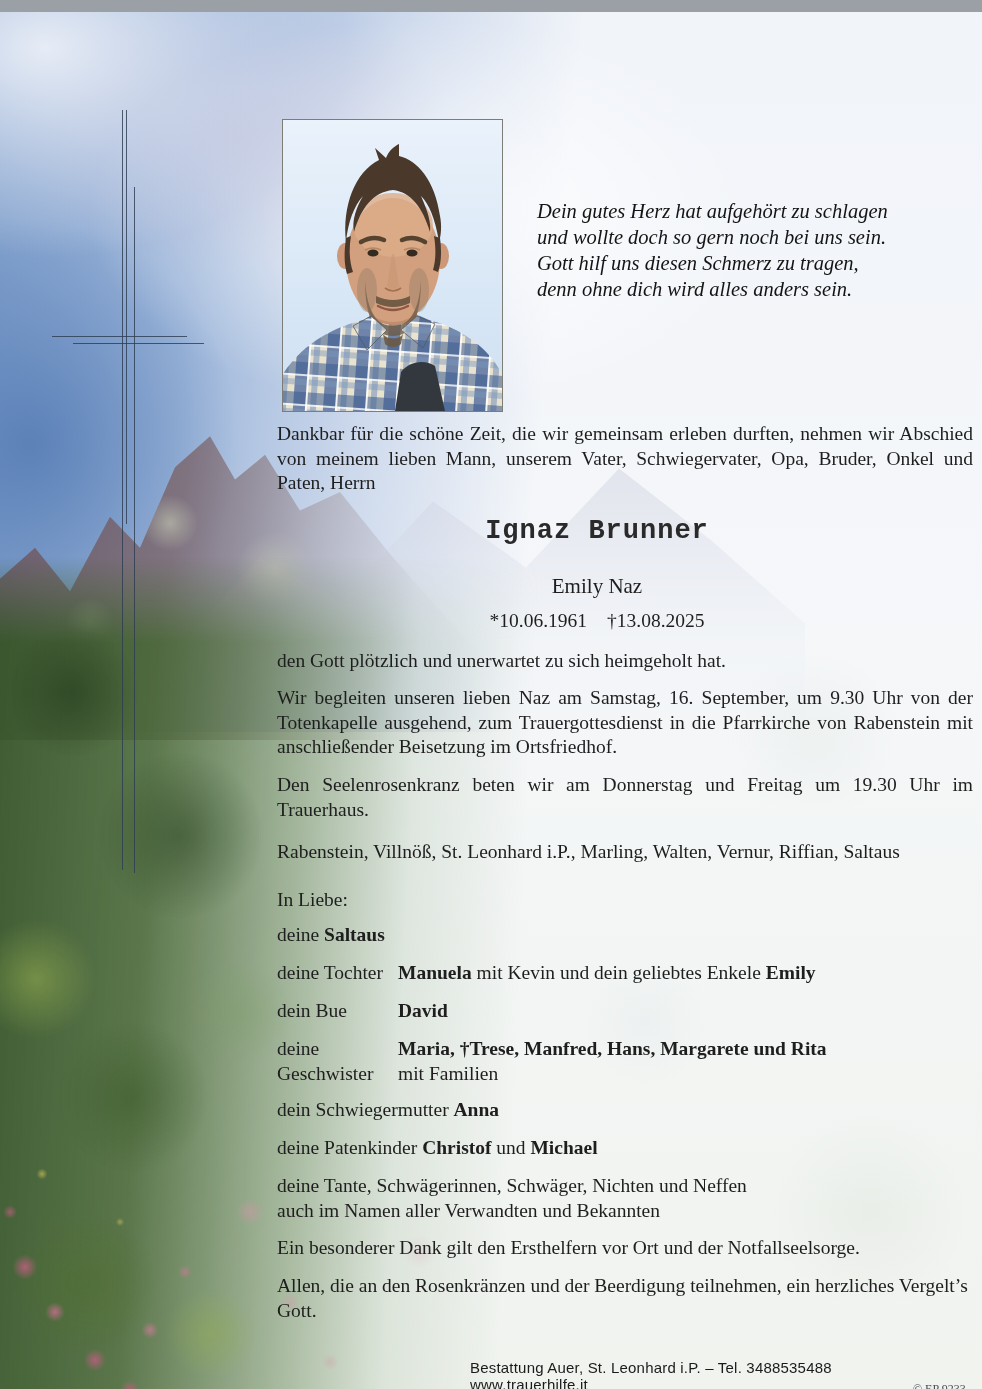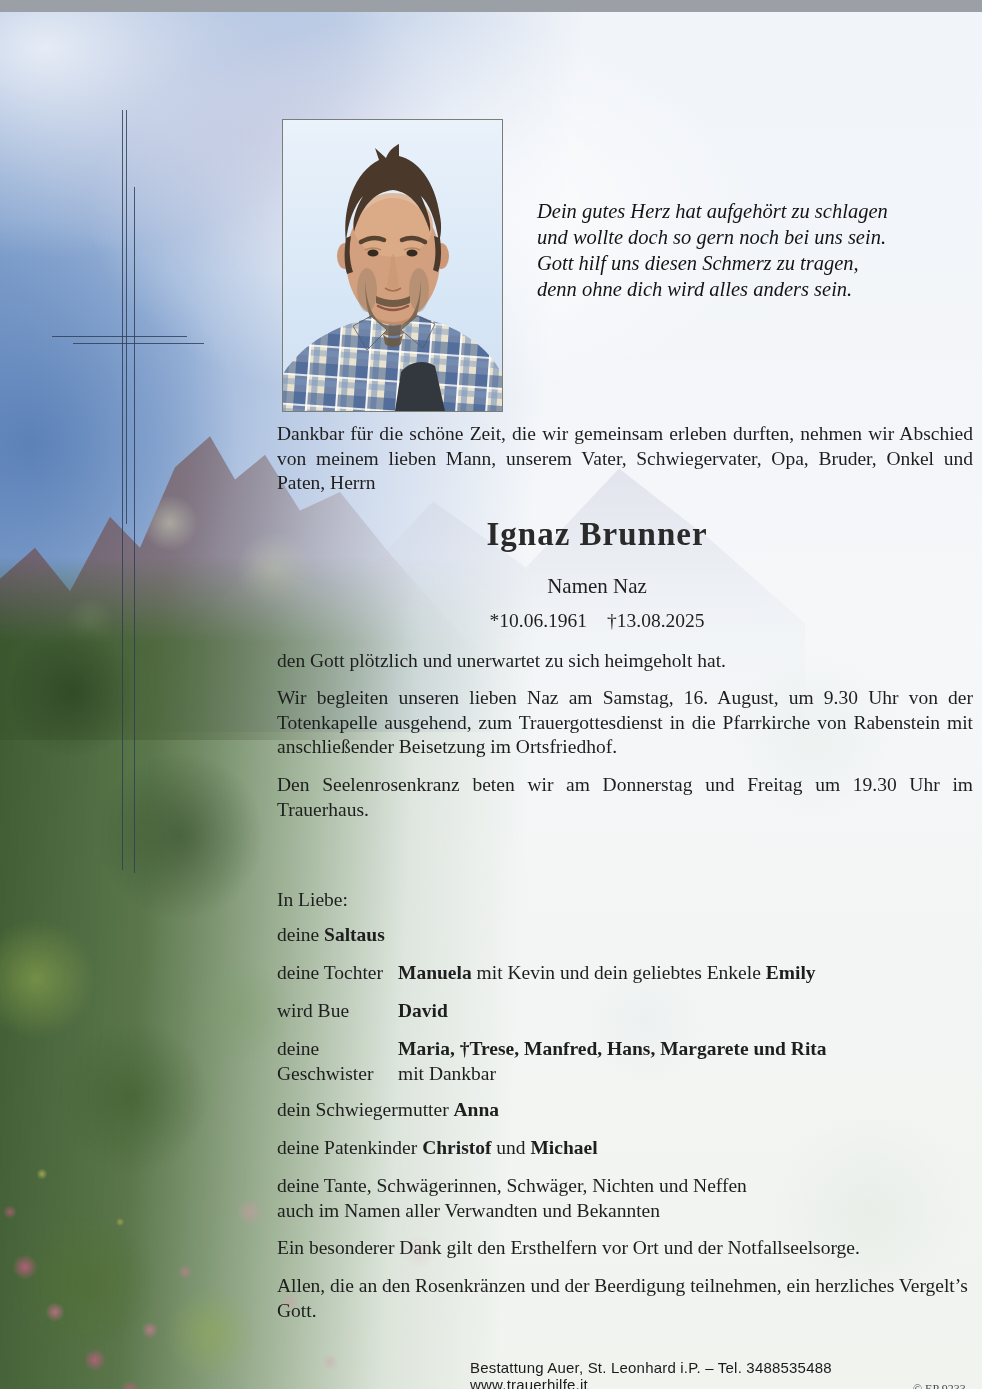--- a/index.html
+++ b/index.html
@@ -86,21 +86,21 @@
   .photo svg{display:block; width:100%; height:100%;}
   
   .txt{position:absolute; left:277px; width:696px; font-size:19.5px; line-height:24.5px;}
   .just{text-align:justify;}
   .b{font-weight:bold;}
   .poem{
     position:absolute; left:537px; top:186px; width:420px;
     font-style:italic; font-size:20.5px; line-height:26px; color:#141414;
   }
   .namewrap{position:absolute; left:277px; width:640px; text-align:center;}
-  .dname{top:506px; font-size:33px; font-weight:bold; letter-spacing:1px; line-height:1; color:#2a2a2a;}
+  .dname{top:506px; font-size:27px; font-weight:bold; letter-spacing:1px; line-height:1; color:#2a2a2a;font-family:Liberation Mono, monospace;}
   .dnick{top:562px; font-size:21px;}
   .ddates{top:598px; font-size:19.5px;}
   .ddates .gap{display:inline-block; width:20px;}
   .m-tab{display:flex;}
   .m-tab .lbl{flex:0 0 121px;}
   .footer{
     position:absolute; left:470px; top:1347px; width:460px;
     font-family:"Liberation Sans","DejaVu Sans",sans-serif; font-size:15px; color:#1b1b1b; letter-spacing:.2px;
   }
   .footer .fgap{display:inline-block; width:16px;}
@@ -192,49 +192,50 @@
   <div class="poem">
     <div>Dein gutes Herz hat aufgehört zu schlagen</div>
     <div>und wollte doch so gern noch bei uns sein.</div>
     <div>Gott hilf uns diesen Schmerz zu tragen,</div>
     <div>denn ohne dich wird alles anders sein.</div>
   </div>
 
   <div class="txt just" style="top:410px">Dankbar für die schöne Zeit, die wir gemeinsam erleben durften, nehmen wir Abschied von meinem lieben Mann, unserem Vater, Schwiegervater, Opa, Bruder, Onkel und Paten, Herrn</div>
 
   <div class="namewrap dname">Ignaz Brunner</div>
-  <div class="namewrap dnick">Namen Naz</div>
+  <div class="namewrap dnick">Emily Naz</div>
   <div class="namewrap ddates">
     <span>*10.06.1961</span><span class="gap"></span><span>†13.08.2025</span>
   </div>
 
   <div class="txt" style="top:637px">den Gott plötzlich und unerwartet zu sich heimgeholt hat.</div>
-  <div class="txt just" style="top:674px">Wir begleiten unseren lieben Naz am Samstag, 16. August, um 9.30 Uhr von der Totenkapelle ausgehend, zum Trauergottesdienst in die Pfarrkirche von Rabenstein mit anschließender Beisetzung im Ortsfriedhof.</div>
+  <div class="txt just" style="top:674px">Wir begleiten unseren lieben Naz am Samstag, 16. September, um 9.30 Uhr von der Totenkapelle ausgehend, zum Trauergottesdienst in die Pfarrkirche von Rabenstein mit anschließender Beisetzung im Ortsfriedhof.</div>
   <div class="txt just" style="top:761px">Den Seelenrosenkranz beten wir am Donnerstag und Freitag um 19.30 Uhr im Trauerhaus.</div>
+  <div class="txt" style="top:828px">Rabenstein, Villnöß, St. Leonhard i.P., Marling, Walten, Vernur, Riffian, Saltaus</div>
   <div class="txt" style="top:876px">In Liebe:</div>
 
   <div class="txt" style="top:911px">
     <span>deine </span><span class="b">Saltaus</span>
   </div>
 
   <div class="txt m-tab" style="top:949px">
     <span class="lbl">deine Tochter</span>
     <span><span class="b">Manuela</span><span> mit Kevin und dein geliebtes Enkele </span><span class="b">Emily</span></span>
   </div>
 
   <div class="txt m-tab" style="top:987px">
-    <span class="lbl">wird Bue</span>
+    <span class="lbl">dein Bue</span>
     <span class="b">David</span>
   </div>
 
   <div class="txt m-tab" style="top:1025px">
     <span class="lbl">deine Geschwister</span>
     <span>
       <span class="b">Maria, †Trese, Manfred, Hans, Margarete und Rita</span>
-      <div>mit Dankbar</div>
+      <div>mit Familien</div>
     </span>
   </div>
 
   <div class="txt" style="top:1086px">
     <span>dein Schwiegermutter </span><span class="b">Anna</span>
   </div>
 
   <div class="txt" style="top:1124px">
     <span>deine Patenkinder </span><span class="b">Christof</span><span> und </span><span class="b">Michael</span>
   </div>

